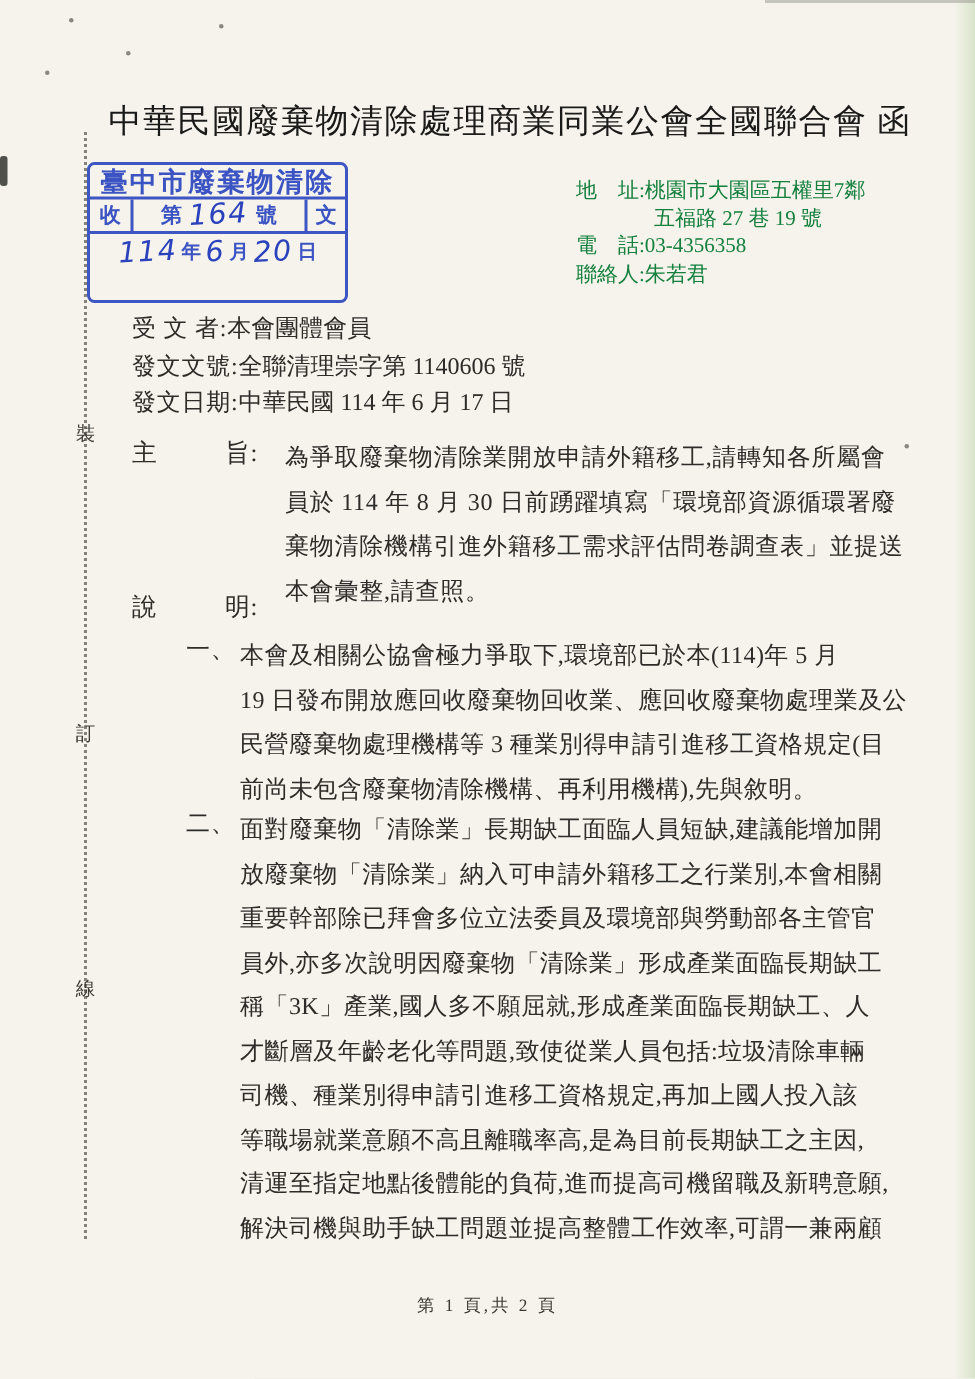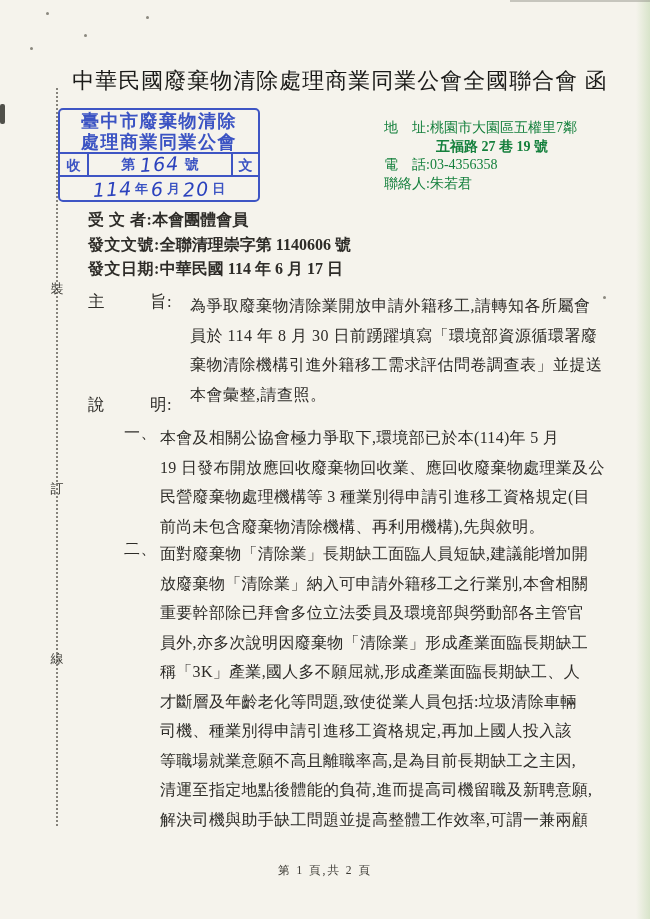--- a/index.html
+++ b/index.html
@@ -17,37 +17,37 @@
   .spk1{left:84px;top:34px}.spk2{left:30px;top:47px}.spk3{left:146px;top:16px}
   .spk4{left:603px;top:296px}.spk5{left:46px;top:12px}
   
   .bind-line{position:absolute;left:56px;top:88px;height:738px;width:0;border-left:2px dotted #6a675f;opacity:.8;}
   .bind-mark{position:absolute;left:47px;width:20px;text-align:center;font-size:13px;color:#3b3a35;}
   .bm0{top:280px}.bm1{top:480px}.bm2{top:650px}
   
   .title{position:absolute;left:60px;top:66px;width:560px;margin:0;text-align:center;
     font-size:22px;font-weight:normal;letter-spacing:1px;color:#1a1a18;white-space:nowrap;}
   
-  .stamp{position:absolute;left:58px;top:108px;width:202px;height:94px;box-sizing:border-box;
+  .stamp{position:absolute;left:58px;top:108px;width:174px;height:94px;box-sizing:border-box;
     border:2.5px solid #3e55c4;border-radius:5px;color:#3b53c3;background:rgba(255,255,255,0.0);}
   .stamp .org{font-size:18px;font-weight:bold;text-align:center;line-height:20px;letter-spacing:1.5px;white-space:nowrap;margin-top:1px;}
   .stamp .row-doc{display:flex;border-top:2px solid #3e55c4;border-bottom:2px solid #3e55c4;height:25px;align-items:center;box-sizing:border-box;}
   .stamp .cell-shou{width:27px;border-right:2px solid #3e55c4;text-align:center;font-size:14px;font-weight:bold;align-self:stretch;line-height:23px;}
   .stamp .cell-mid{flex:1;display:flex;justify-content:center;align-items:center;gap:5px;font-size:14px;font-weight:bold;}
   .stamp .cell-wen{width:25px;border-left:2px solid #3e55c4;text-align:center;font-size:14px;font-weight:bold;align-self:stretch;line-height:23px;}
   .stamp .row-date{height:24px;display:flex;justify-content:center;align-items:center;font-size:13px;font-weight:bold;gap:3px;}
   .hand{font-family:"DejaVu Sans",sans-serif;font-style:italic;font-size:19px;font-weight:500;
     color:#2b42bd;letter-spacing:1px;transform:rotate(-3deg);line-height:1;}
   
   .contact{position:absolute;left:384px;top:119px;font-size:14px;line-height:18.5px;color:#15803d;}
   .contact .row{white-space:pre;}
-  .contact .indent{padding-left:52px;font-weight:bold;}
+  .contact .indent{padding-left:52px;}
   
   .meta{position:absolute;left:88px;top:208px;font-size:16px;line-height:24.6px;}
-  .meta .mrow{white-space:pre;font-weight:bold;}
+  .meta .mrow{white-space:pre;}
   .meta .mlbl{letter-spacing:0.5px;}
   
   .lab{position:absolute;font-size:16.5px;letter-spacing:0.5px;}
   .lab-main{left:88px;}
   .lab-sub{left:150px;}
   .subj-top{top:291px;}
   .expl-top{top:394px;}
   .subject-text{position:absolute;left:190px;top:291px;font-size:16px;line-height:29.6px;letter-spacing:0.5px;}
   .subject-text div{white-space:nowrap;font-family:Liberation Serif, serif;}
   .item-num{position:absolute;left:124px;font-size:16px;letter-spacing:0.5px;}
@@ -74,21 +74,20 @@
 
   <div class="bind-line"></div>
   <div class="bind-mark bm0">裝</div>
   <div class="bind-mark bm1">訂</div>
   <div class="bind-mark bm2">線</div>
 
   <h1 class="title">中華民國廢棄物清除處理商業同業公會全國聯合會 函</h1>
 
   <div class="stamp">
     <div class="org">臺中市廢棄物清除</div>
-    <div class="org">處理商業同業公會</div>
     <div class="row-doc">
       <div class="cell-shou">收</div>
       <div class="cell-mid">
         <span>第</span>
         <span class="hand">164</span>
         <span>號</span>
       </div>
       <div class="cell-wen">文</div>
     </div>
     <div class="row-date">

